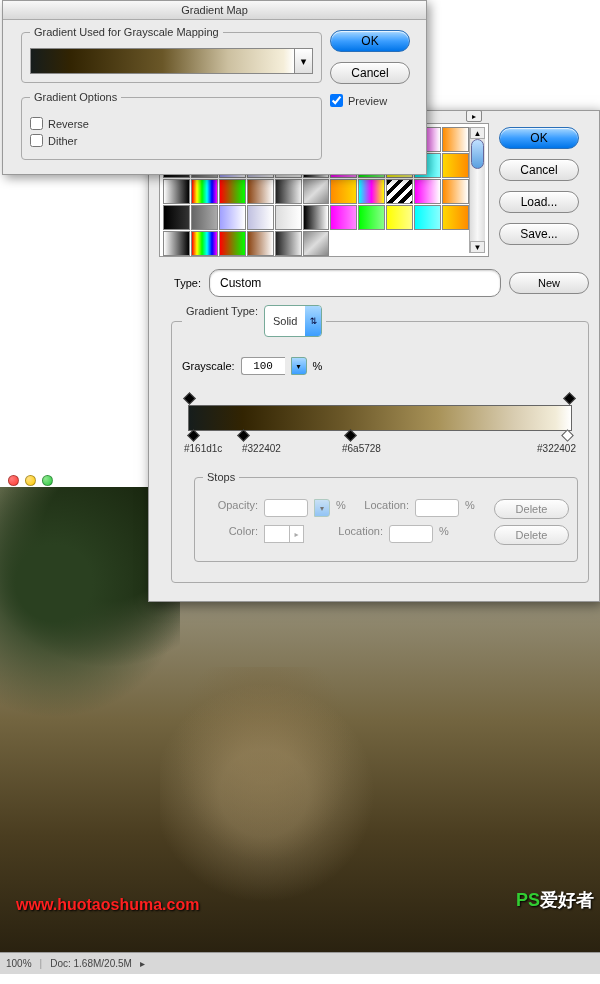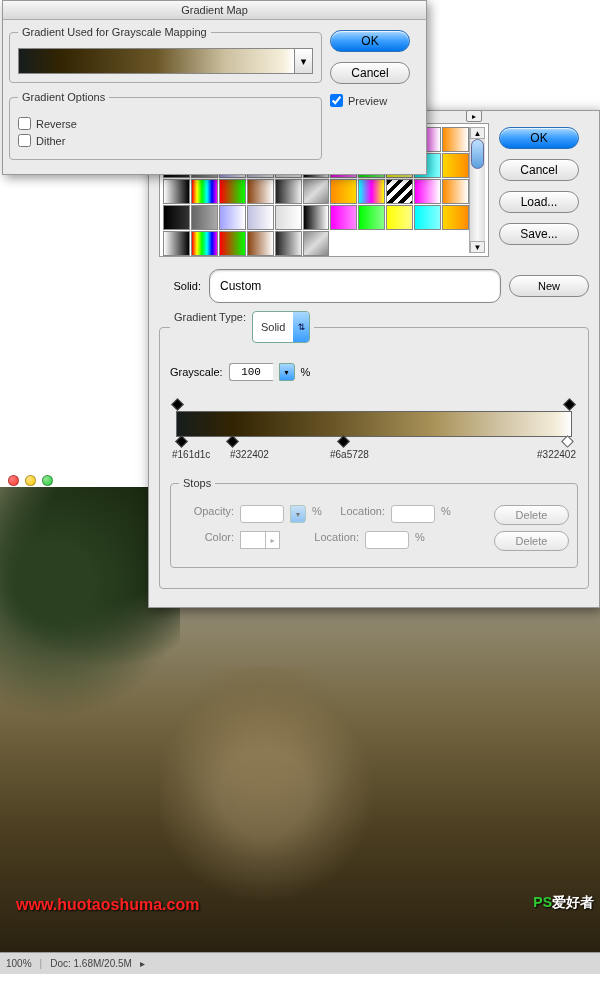--- a/index.html
+++ b/index.html
@@ -12,21 +12,21 @@
     .mac-yellow { background: radial-gradient(circle at 30% 30%, #ffe082, #ffcc00); }
     .mac-green { background: radial-gradient(circle at 30% 30%, #8ee88e, #28c840); }
 
     
     .dialog1 { position: absolute; top: 0; left: 2px; width: 425px; background: #ebebeb; border: 1px solid #999; box-shadow: 3px 3px 10px rgba(0,0,0,0.4); z-index: 20; }
     .dialog1-title { text-align: center; font-size: 11px; padding: 3px 0; background: linear-gradient(#f8f8f8, #d8d8d8); border-bottom: 1px solid #aaa; color: #333; }
     .dialog1-body { padding: 6px; display: flex; gap: 8px; }
     .dialog1-left { flex: 1; }
     .dialog1-right { width: 90px; padding-top: 4px; }
 
-    fieldset { border: 1px solid #aaa; border-radius: 4px; padding: 10px 8px 8px; margin-bottom: 8px; position: relative; }
+    fieldset { border: 1px solid #aaa; border-radius: 4px; padding: 10px 8px 8px; margin-bottom: 8px; position: relative; margin-left: 12px; }
     fieldset legend { padding: 0 4px; color: #333; font-size: 11px; }
     .grad-preview-row { display: flex; align-items: center; }
     .grad-preview { flex: 1; height: 26px; border: 1px solid #888; background: linear-gradient(to right, #161d1c 0%, #322402 15%, #6a5728 50%, #ccc0a0 75%, #f5eed9 96%, #fff 100%); }
     .grad-arrow { width: 18px; height: 26px; display: flex; align-items: center; justify-content: center; background: linear-gradient(#fff, #e0e0e0); border: 1px solid #888; border-left: none; }
 
     .check-row { display: flex; align-items: center; gap: 5px; margin: 4px 0; color: #333; }
     .check-row input { width: 13px; height: 13px; }
 
     .aqua-btn { display: block; width: 80px; height: 22px; border-radius: 11px; border: 1px solid #888; background: linear-gradient(#fefefe, #e0e0e0); text-align: center; line-height: 20px; font-size: 12px; margin-bottom: 10px; cursor: pointer; box-shadow: inset 0 1px 1px rgba(255,255,255,0.8); }
     .aqua-btn.default { background: linear-gradient(#a8d8ff, #3b9eff 50%, #0074e8); color: #000; border-color: #2a6fb8; }
@@ -39,21 +39,21 @@
     .popup-tri { position: absolute; top: -14px; right: 6px; width: 16px; height: 12px; border: 1px solid #888; background: #f0f0f0; border-radius: 2px; display: flex; align-items: center; justify-content: center; font-size: 8px; }
     .swatch-grid { display: grid; grid-template-columns: repeat(11, 1fr); grid-auto-rows: 25px; gap: 1px; flex: 1; }
     .sw { border: 1px solid #888; }
     .scrollbar { width: 16px; background: linear-gradient(to right, #ddd, #f8f8f8, #ddd); border-left: 1px solid #aaa; position: relative; }
     .scroll-thumb { position: absolute; top: 12px; left: 1px; right: 1px; height: 30px; background: linear-gradient(#c0e0ff, #5aa0e0); border-radius: 8px; border: 1px solid #669; }
     .scroll-arr { position: absolute; left: 0; right: 0; height: 12px; background: #eee; border: 1px solid #aaa; display: flex; align-items: center; justify-content: center; font-size: 8px; }
     .d2-right { width: 90px; padding-top: 4px; }
 
     .name-row { display: flex; align-items: center; gap: 8px; margin: 12px 0 8px; }
     .name-row label { width: 42px; text-align: right; }
-    .name-input { flex: 1; height: 34px; border: 1px solid #888; border-radius: 10px; padding: 0 10px; font-size: 12px; box-shadow: inset 0 1px 2px rgba(0,0,0,0.2); background: #fff; }
+    .name-input { flex: 1; height: 28px; border: 1px solid #888; border-radius: 10px; padding: 0 10px; font-size: 12px; box-shadow: inset 0 1px 2px rgba(0,0,0,0.2); background: #fff; }
     .new-btn { width: 80px; height: 22px; border-radius: 11px; border: 1px solid #888; background: linear-gradient(#fefefe, #e0e0e0); text-align: center; line-height: 20px; cursor: pointer; }
 
     .gt-fieldset { border: 1px solid #aaa; border-radius: 4px; padding: 12px 10px; margin-bottom: 8px; }
     .gt-legend { display: flex; align-items: flex-start; gap: 6px; padding: 0 4px; }
     .aqua-select { display: inline-flex; align-items: center; border-radius: 4px; overflow: hidden; border: 1px solid #7a9; height: 32px; background: #fff; }
     .aqua-select .sel-body { padding: 0 8px; font-size: 11px; }
     .aqua-select .sel-arrow { background: linear-gradient(#a8d8ff, #3b9eff); width: 16px; height: 100%; display: flex; align-items: center; justify-content: center; font-size: 9px; color: #003; }
 
     .smooth-row { display: flex; align-items: center; gap: 6px; margin: 8px 0 14px; }
     .num-input { width: 44px; height: 18px; border: 1px solid #999; border-radius: 3px; text-align: center; font-size: 11px; }
@@ -79,21 +79,21 @@
     .color-well { width: 40px; height: 18px; border: 1px solid #bbb; background: #fff; display: flex; }
     .color-well-arr { width: 14px; border-left: 1px solid #bbb; display: flex; align-items: center; justify-content: center; font-size: 8px; color: #aaa; }
 
     
     .image-area { position: absolute; top: 487px; left: 0; width: 600px; height: 497px; z-index: 1; }
     .image-canvas { width: 100%; height: 465px; background: linear-gradient(to bottom, #8a8a6a 0%, #9a9580 20%, #736540 50%, #4a3d20 75%, #2a2210 100%); position: relative; overflow: hidden; }
     .sky-birds { position: absolute; top: 90px; right: 80px; color: #3a3020; font-size: 8px; letter-spacing: 2px; }
     .tree-left { position: absolute; top: 0; left: 0; width: 180px; height: 240px; background: radial-gradient(circle at 30% 40%, #2a4020 20%, transparent 70%), radial-gradient(circle at 60% 20%, #1a2810 30%, transparent 60%); }
     .figure { position: absolute; top: 180px; left: 160px; width: 260px; height: 280px; background: radial-gradient(ellipse at 40% 45%, rgba(200,180,140,0.3) 20%, transparent 50%), radial-gradient(ellipse at 40% 30%, rgba(120,100,60,0.6) 10%, transparent 40%); }
     .watermark { position: absolute; bottom: 38px; left: 16px; color: #ff2020; font-size: 16px; font-weight: bold; text-shadow: 1px 1px 2px #000; }
-    .watermark2 { position: absolute; bottom: 40px; right: 6px; font-size: 14px; font-weight: bold; color: #32cd32; text-shadow: 1px 1px 2px #000; }
+    .watermark2 { position: absolute; bottom: 40px; right: 6px; font-size: 18px; font-weight: bold; color: #32cd32; text-shadow: 1px 1px 2px #000; }
     .watermark2 span { color: #fff; }
     .status-bar { height: 22px; background: #d8d8d8; border-top: 1px solid #999; display: flex; align-items: center; font-size: 10px; padding: 0 6px; gap: 8px; color: #444; }
     .status-bar .sep { color: #999; }
   </style>
 </head>
 <body>
 
 <div class="dialog1">
   <div class="dialog1-title">Gradient Map</div>
   <div class="dialog1-body">
@@ -199,21 +199,21 @@
     </div>
     <div class="d2-right">
       <div class="aqua-btn default">OK</div>
       <div class="aqua-btn">Cancel</div>
       <div class="aqua-btn">Load...</div>
       <div class="aqua-btn">Save...</div>
     </div>
   </div>
 
   <div class="name-row">
-    <label>Solid:</label>
+    <label>Type:</label>
     <input class="name-input" value="Custom" style="">
     <div class="new-btn">New</div>
   </div>
 
   <fieldset class="gt-fieldset">
     <legend class="gt-legend">
       <span>Gradient Type:</span>
       <span class="aqua-select">
         <span class="sel-body">Solid</span>
         <span class="sel-arrow">⇅</span>

